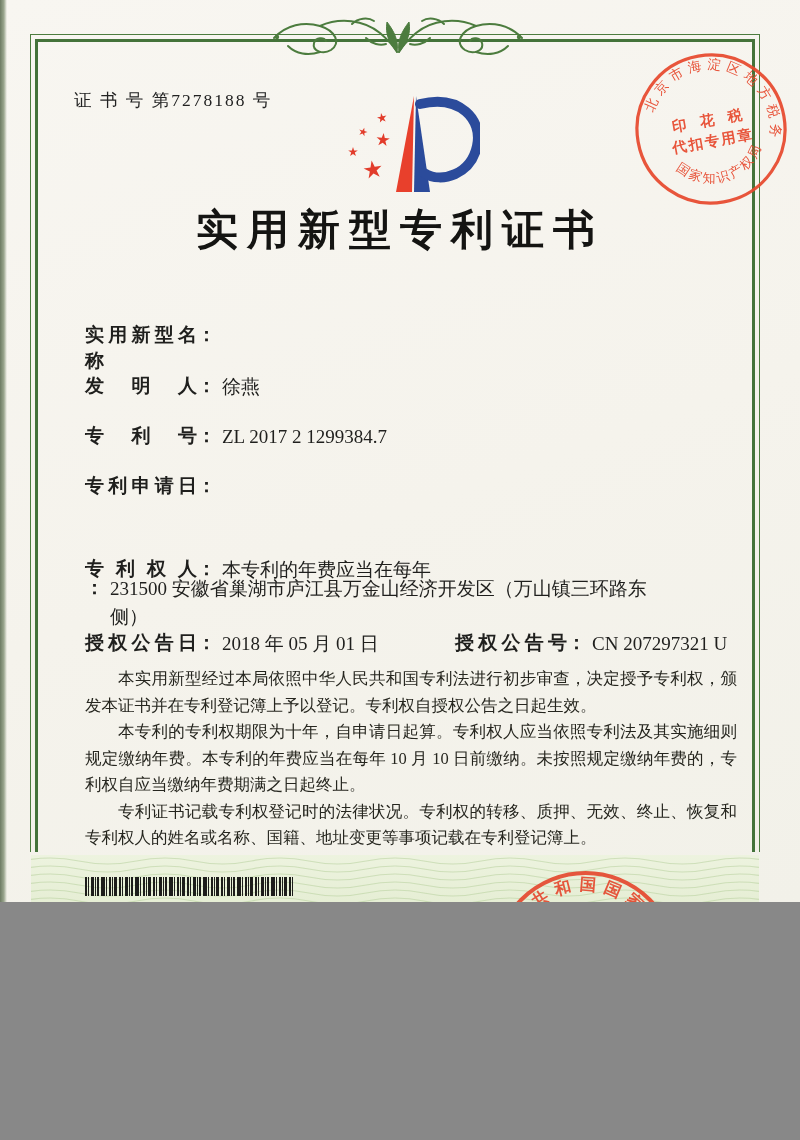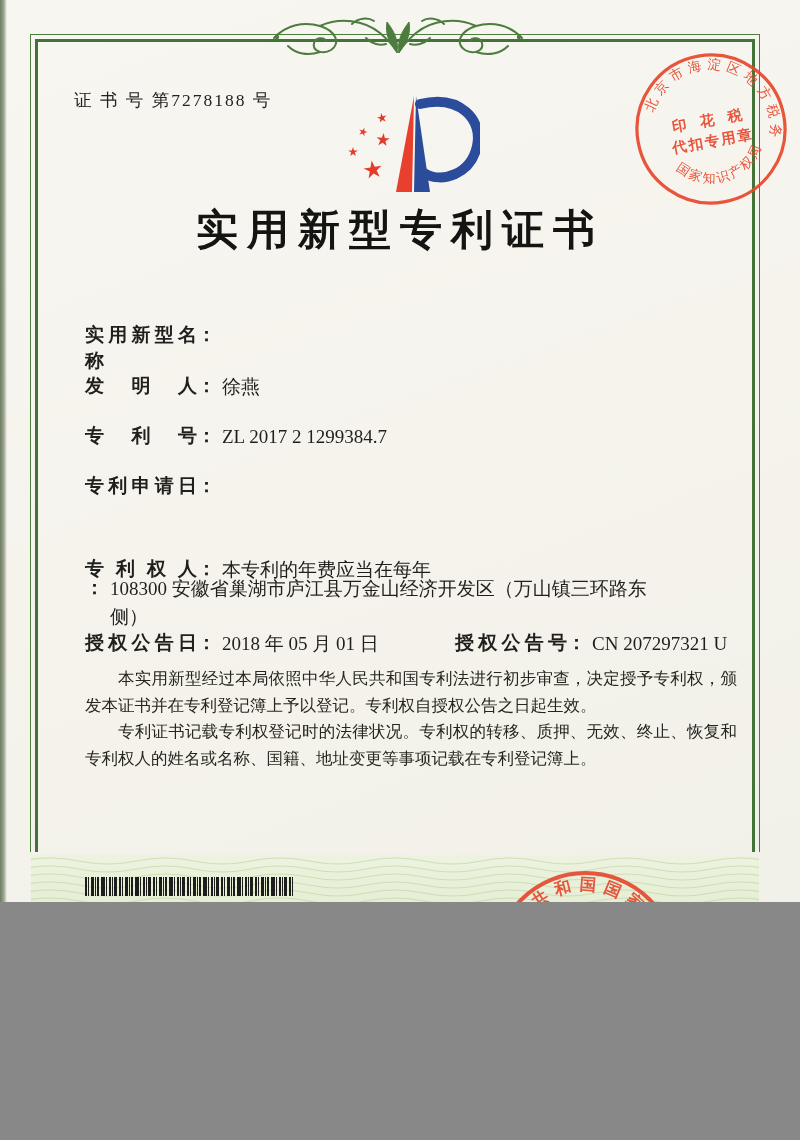--- a/index.html
+++ b/index.html
@@ -161,35 +161,36 @@
     <span class="flabel">专利申请日</span>
       <span class="fcolon">：</span>
   </div>
   <div class="frow" style="top:556px">
     <span class="flabel">专利权人</span>
       <span class="fcolon">：</span>
     <span class="fvalue">本专利的年费应当在每年</span>
   </div>
   <div class="frow" style="top:575px">
       <span class="fcolon">：</span>
-    <span class="fvalue" style="max-width:540px">108300 安徽省巢湖市庐江县万金山经济开发区（万山镇三环路东侧）</span>
+    <span class="fvalue" style="max-width:540px">231500 安徽省巢湖市庐江县万金山经济开发区（万山镇三环路东侧）</span>
   </div>
   <div class="frow" style="top:630px;position:absolute">
     <span class="flabel">授权公告日</span>
       <span class="fcolon">：</span>
     <span class="fvalue">2018 年 05 月 01 日</span>
     <span class="grantright">
       <span class="flabel">授权公告号</span>
         <span class="fcolon">：</span>
       <span class="fvalue">CN 207297321 U</span>
     </span>
   </div>
 
   <div class="paras">
     <p>本实用新型经过本局依照中华人民共和国专利法进行初步审查，决定授予专利权，颁发本证书并在专利登记簿上予以登记。专利权自授权公告之日起生效。</p>
+    <p>本专利的专利权期限为十年，自申请日起算。专利权人应当依照专利法及其实施细则规定缴纳年费。本专利的年费应当在每年 10 月 10 日前缴纳。未按照规定缴纳年费的，专利权自应当缴纳年费期满之日起终止。</p>
     <p>专利证书记载专利权登记时的法律状况。专利权的转移、质押、无效、终止、恢复和专利权人的姓名或名称、国籍、地址变更等事项记载在专利登记簿上。</p>
   </div>
 
   <svg class="stamp-svg" style="left:628px;top:46px" width="166" height="166" viewBox="-83 -83 166 166">
     <g transform="rotate(-10)" stroke="#e7492e" fill="#e7492e" opacity="0.93">
       <circle r="74" fill="none" stroke-width="3.2"></circle>
       <defs>
         <path id="tp" d="M -52 30 A 60 60 0 1 1 52 30"></path>
         <path id="bp" d="M -44 30 A 53 53 0 0 0 44 30"></path>
       </defs>

